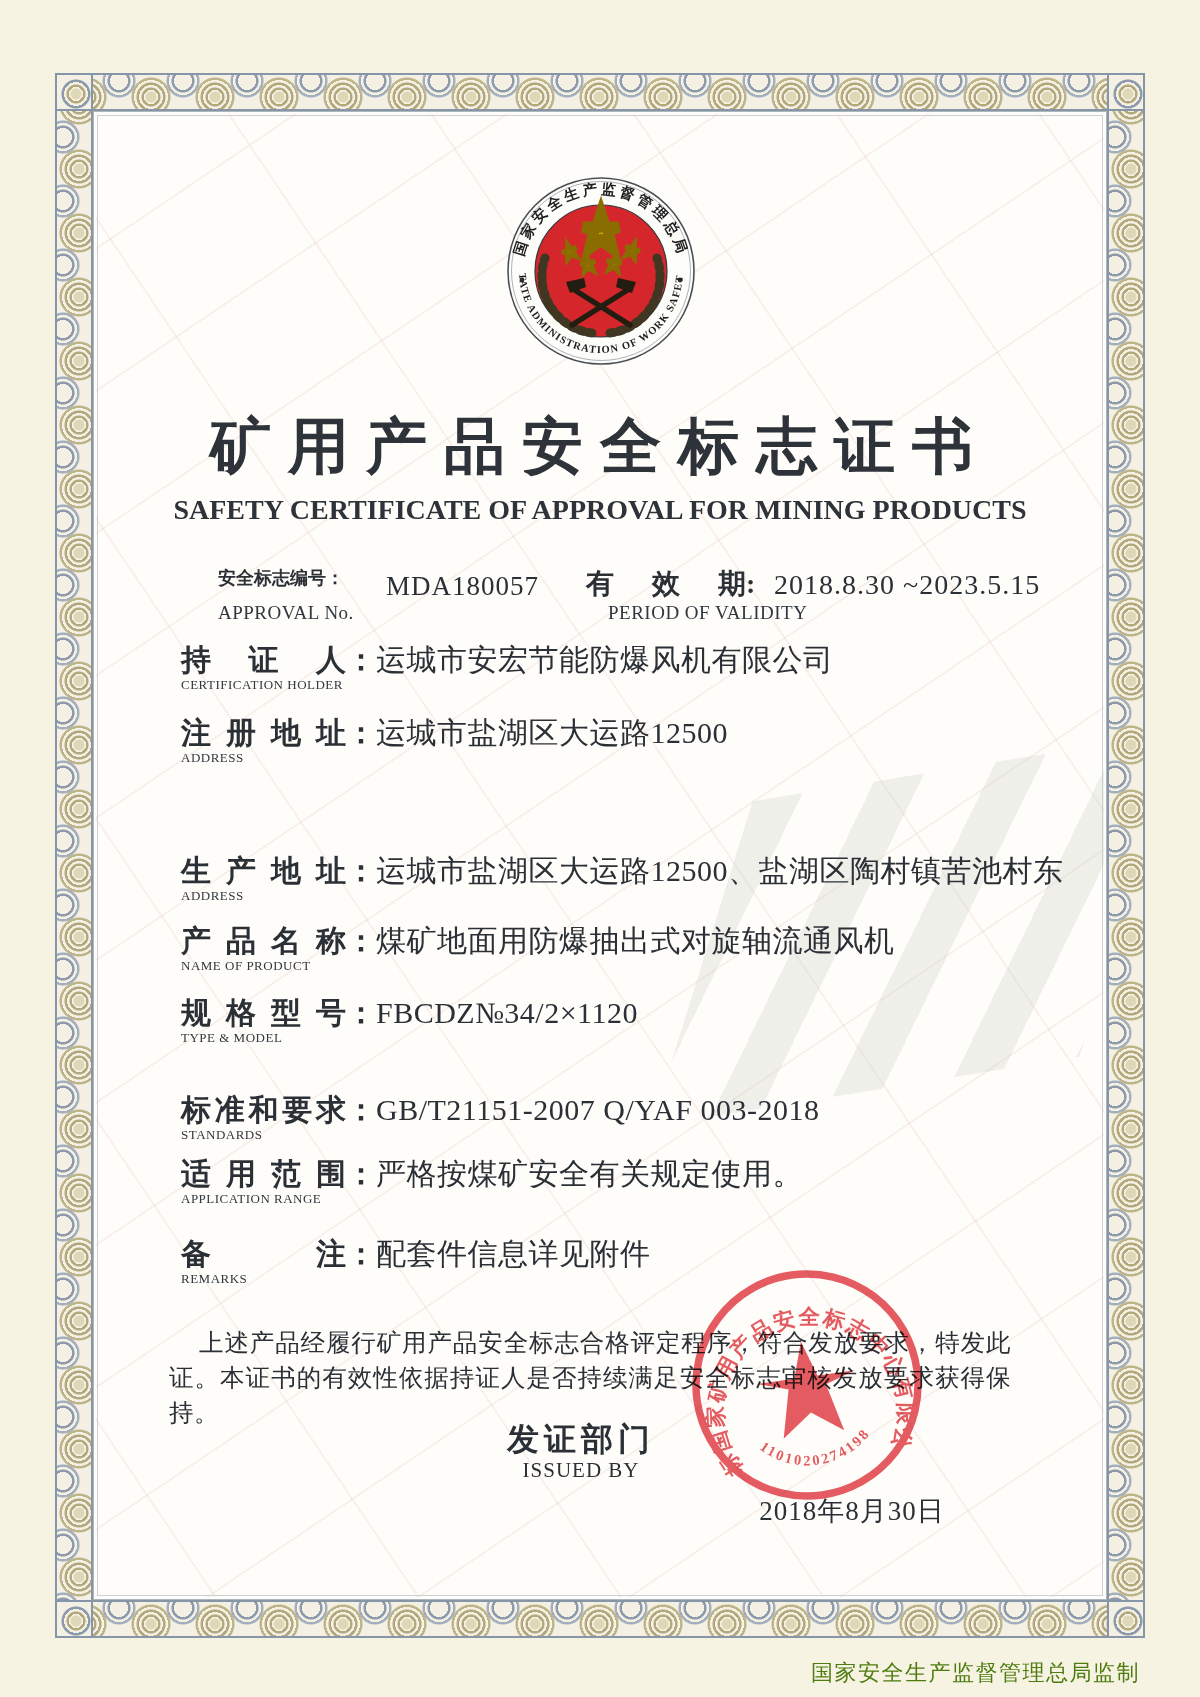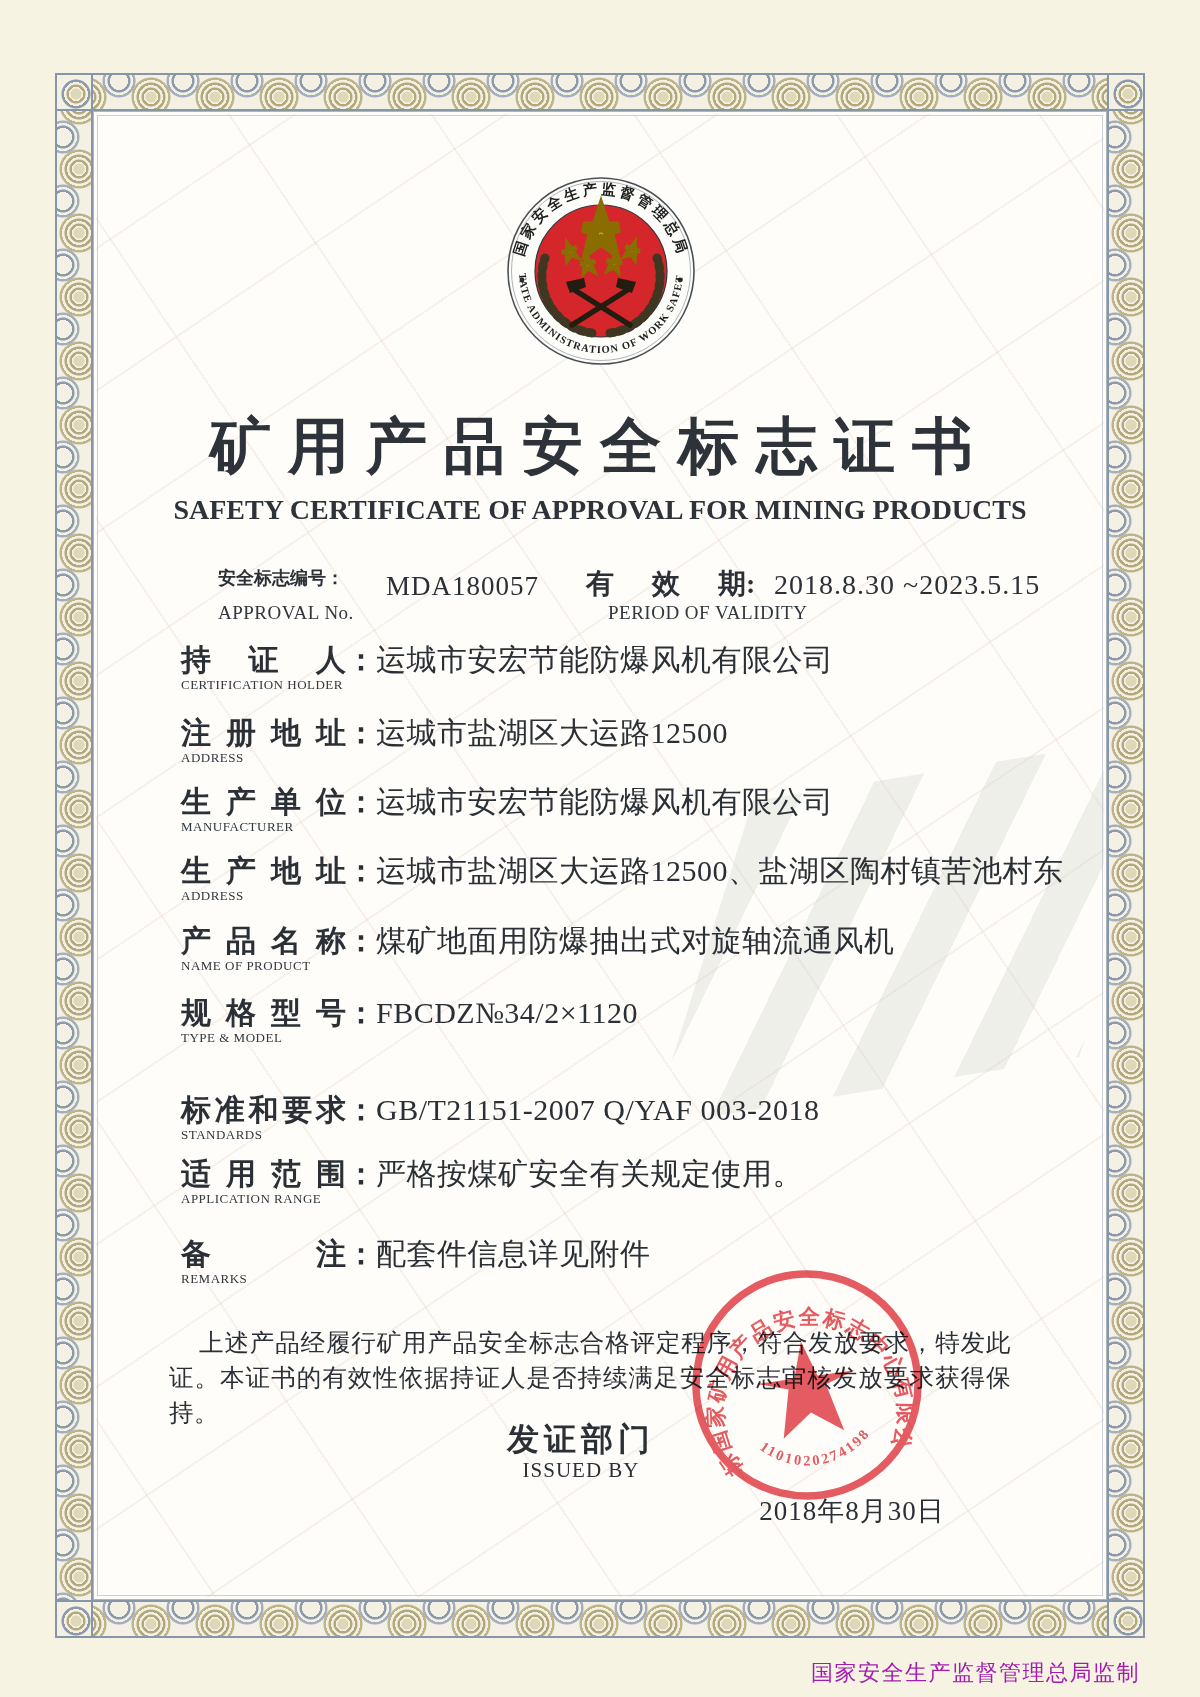--- a/index.html
+++ b/index.html
@@ -72,21 +72,21 @@
   .f-en{font-size:13px;letter-spacing:.5px;color:#31373e;}
   .statement{left:75px;top:1213px;width:842px;font-size:24.5px;line-height:35px;
              text-indent:30px;text-align:justify;letter-spacing:.5px;}
   .issued-zh{left:387px;top:1306px;width:200px;text-align:center;font-size:32px;
              font-weight:600;letter-spacing:5px;white-space:nowrap;}
   .issued-en{left:387px;top:1346px;width:200px;text-align:center;font-size:21px;letter-spacing:1px;}
   .issue-date{left:648px;top:1381px;width:220px;text-align:center;font-size:27px;letter-spacing:1px;}
   .emblem{left:412px;top:64px;}
   .stamp{left:593px;top:1153px;transform:rotate(-8deg);opacity:.87;mix-blend-mode:multiply;}
   .footer-note{position:absolute;top:1658px;right:60px;font-size:22px;letter-spacing:1.5px;
-               color:#a21caf;}
+               color:#4d7c0f;}
 </style>
 </head>
 <body>
 
 <div class="page">
 
   <div class="gb h" style="top:73px;"></div>
   <div class="gb h" style="top:1600px;"></div>
   <div class="gb v" style="left:55px;"></div>
   <div class="gb v" style="right:55px;"></div>
@@ -155,24 +155,20 @@
     <div class="abs m-en" style="left:514px;top:490px;">PERIOD OF VALIDITY</div>
     <div class="abs m-val" style="left:680px;top:457px;font-size:28px;">2018.8.30 ~2023.5.15</div>
 
     <div class="field" style="top:531px;">
       <div class="f-zh"><span class="f-label">持证人</span><span class="f-colon">：</span><span class="f-value">运城市安宏节能防爆风机有限公司</span></div>
       <div class="f-en">CERTIFICATION HOLDER</div>
     </div>
     <div class="field" style="top:604px;">
       <div class="f-zh"><span class="f-label">注册地址</span><span class="f-colon">：</span><span class="f-value">运城市盐湖区大运路12500</span></div>
       <div class="f-en">ADDRESS</div>
-    </div>
-    <div class="field" style="top:673px;">
-      <div class="f-zh"><span class="f-label">生产单位</span><span class="f-colon">：</span><span class="f-value">运城市安宏节能防爆风机有限公司</span></div>
-      <div class="f-en">MANUFACTURER</div>
     </div>
     <div class="field" style="top:742px;">
       <div class="f-zh"><span class="f-label">生产地址</span><span class="f-colon">：</span><span class="f-value">运城市盐湖区大运路12500、盐湖区陶村镇苦池村东</span></div>
       <div class="f-en">ADDRESS</div>
     </div>
     <div class="field" style="top:812px;">
       <div class="f-zh"><span class="f-label">产品名称</span><span class="f-colon">：</span><span class="f-value">煤矿地面用防爆抽出式对旋轴流通风机</span></div>
       <div class="f-en">NAME OF PRODUCT</div>
     </div>
     <div class="field" style="top:884px;">

